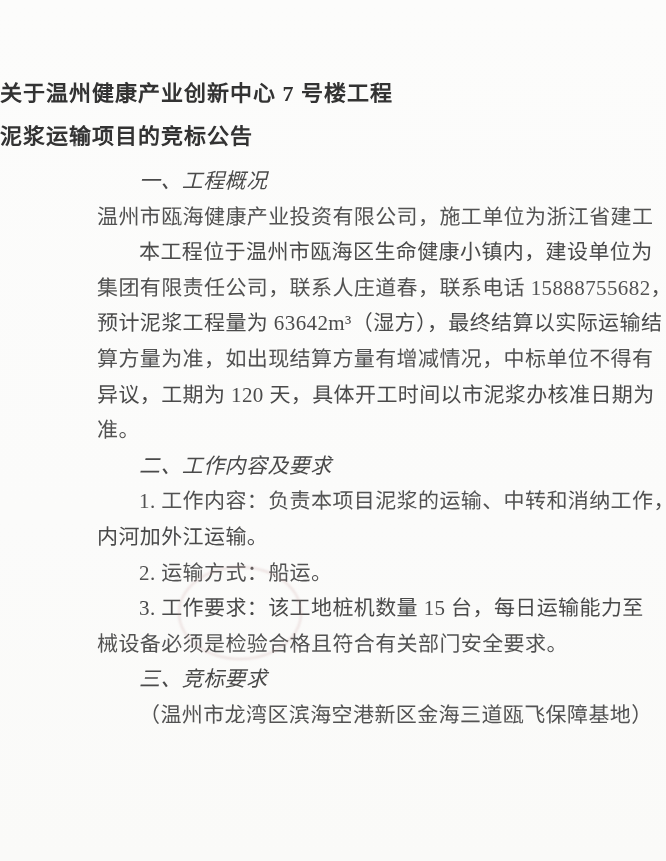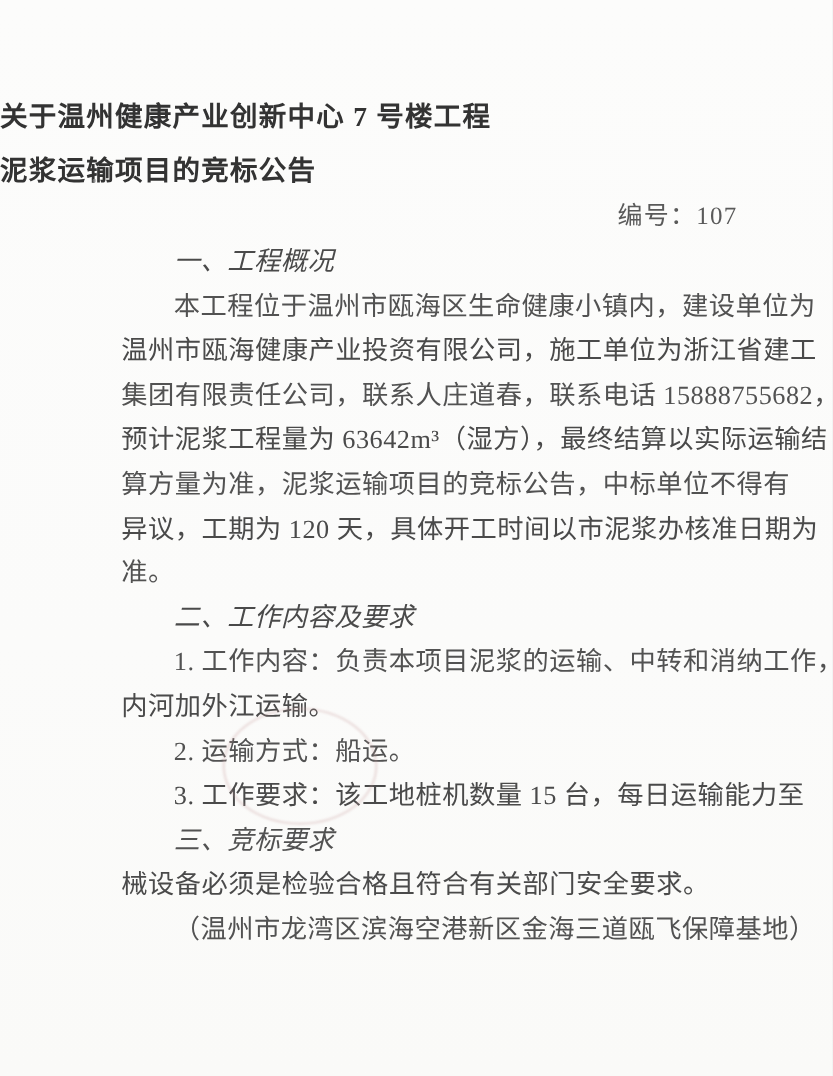--- a/index.html
+++ b/index.html
@@ -76,40 +76,39 @@
 <div class="page">
 
   <div class="stamp-ghost"></div>
   <div class="speck"></div>
 
   <h1 class="title">
     <span class="tline">关于温州健康产业创新中心 7 号楼工程</span>
     <span class="tline">泥浆运输项目的竞标公告</span>
   </h1>
 
-  <div class="doc-number">编号：107</div>
 
   <div class="content">
 
     <div class="line indent heading">一、工程概况</div>
 
+    <div class="line">温州市瓯海健康产业投资有限公司，施工单位为浙江省建工</div>
     <div class="line indent">本工程位于温州市瓯海区生命健康小镇内，建设单位为</div>
-    <div class="line">温州市瓯海健康产业投资有限公司，施工单位为浙江省建工</div>
     <div class="line">集团有限责任公司，联系人庄道春，联系电话 15888755682，</div>
     <div class="line">预计泥浆工程量为 63642m³（湿方），最终结算以实际运输结</div>
-    <div class="line">算方量为准，泥浆运输项目的竞标公告，中标单位不得有</div>
+    <div class="line">算方量为准，如出现结算方量有增减情况，中标单位不得有</div>
     <div class="line">异议，工期为 120 天，具体开工时间以市泥浆办核准日期为</div>
     <div class="line">准。</div>
 
     <div class="line indent heading">二、工作内容及要求</div>
 
     <div class="line indent">1. 工作内容：负责本项目泥浆的运输、中转和消纳工作，</div>
     <div class="line">内河加外江运输。</div>
     <div class="line indent">2. 运输方式：船运。</div>
     <div class="line indent">3. 工作要求：该工地桩机数量 15 台，每日运输能力至</div>
+    <div class="line">械设备必须是检验合格且符合有关部门安全要求。</div>
+
     <div class="line indent heading">三、竞标要求</div>
-
-    <div class="line">械设备必须是检验合格且符合有关部门安全要求。</div>
 
     <div class="line indent">（温州市龙湾区滨海空港新区金海三道瓯飞保障基地）</div>
 
   </div>
 </div>
 
 </body></html>

